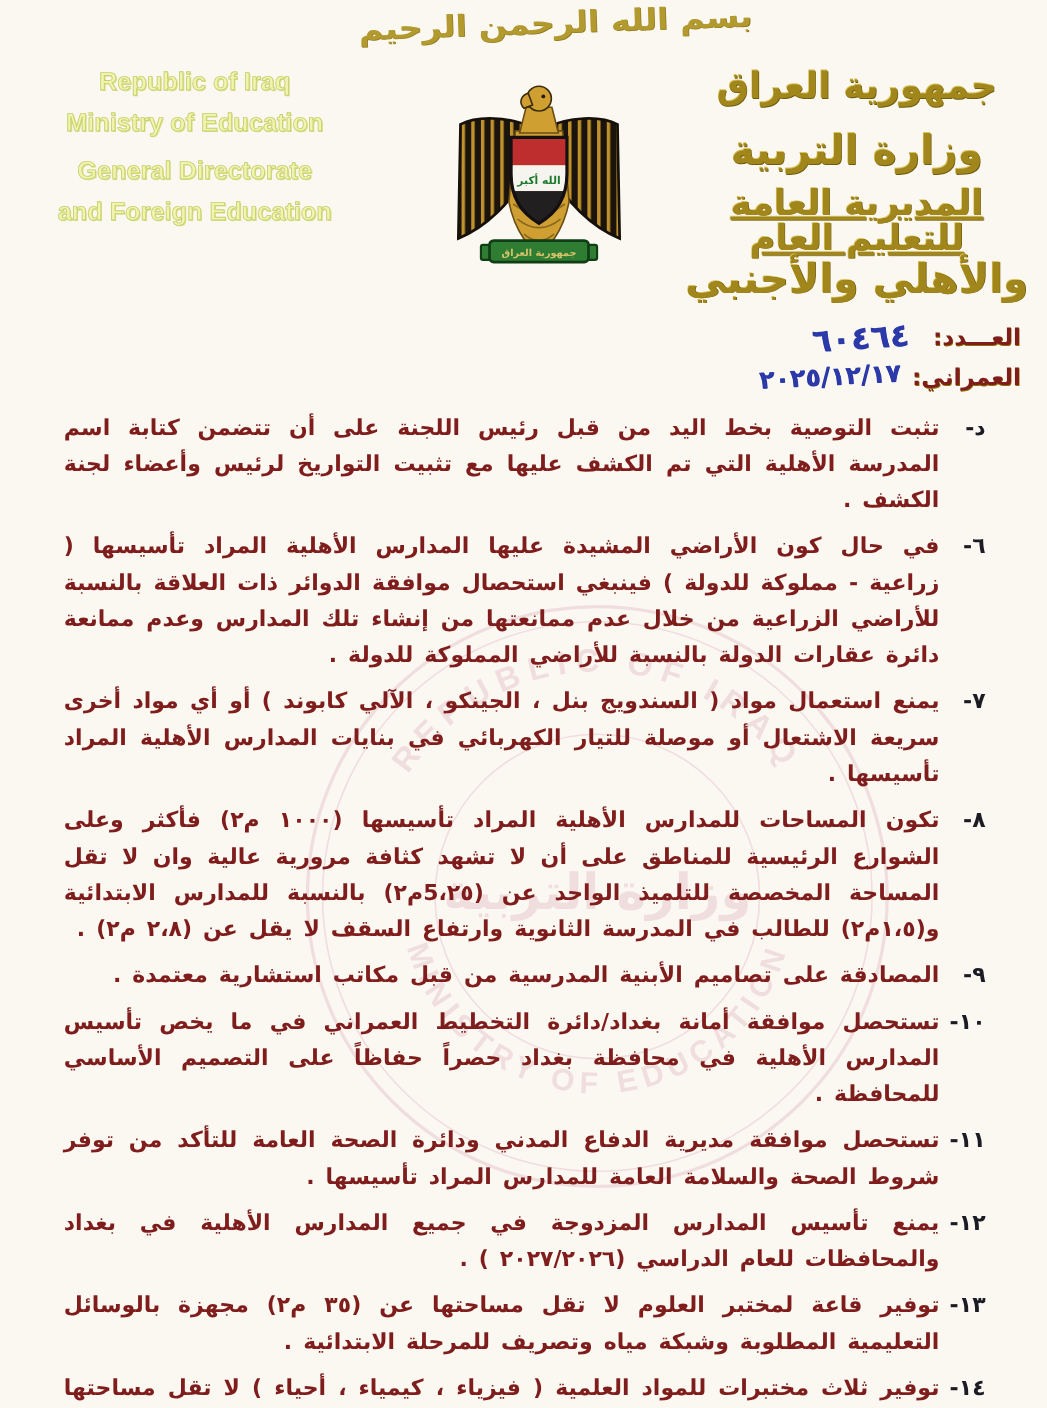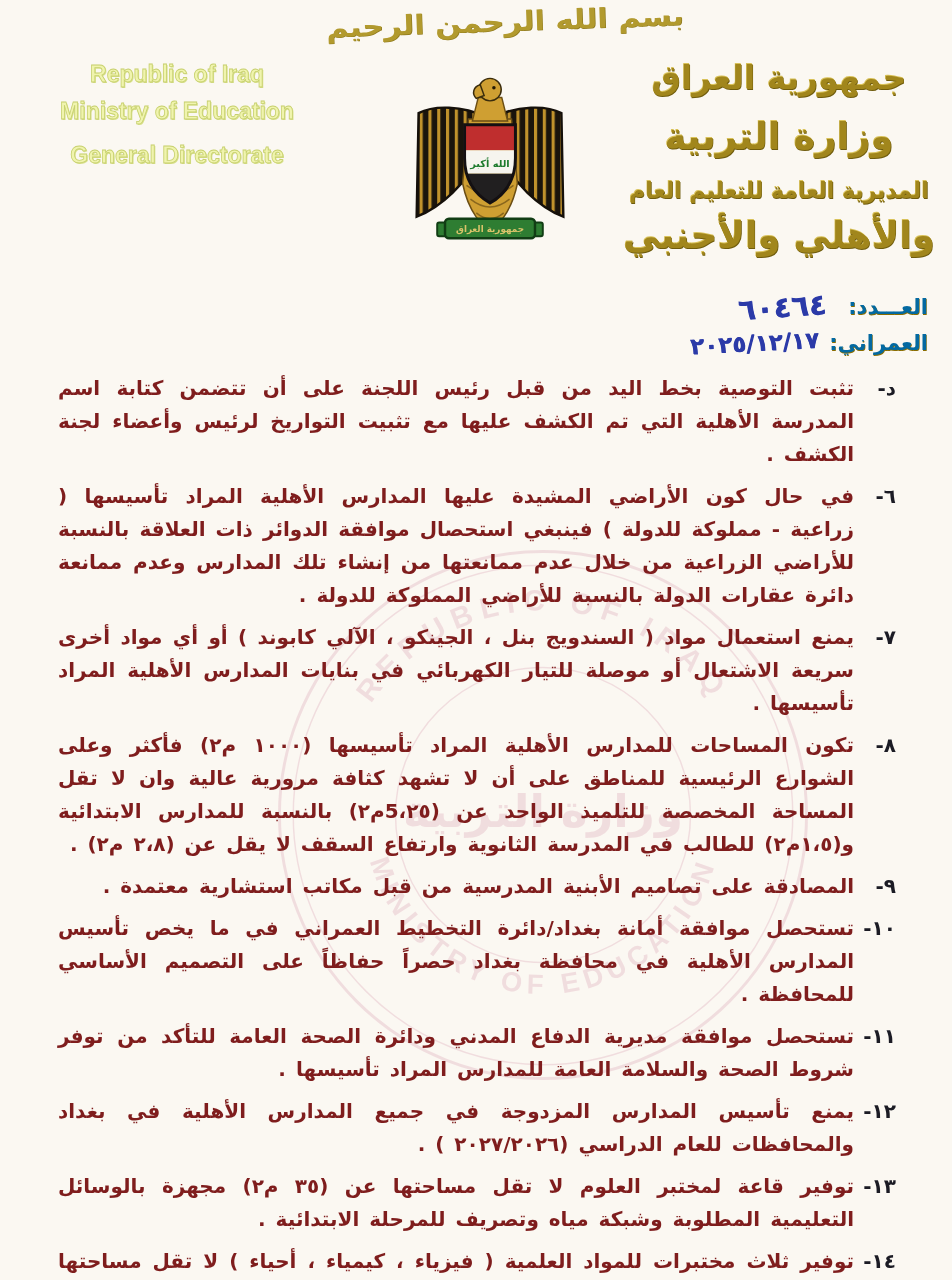--- a/index.html
+++ b/index.html
@@ -24,28 +24,28 @@
     text-shadow:1px 1px 0 #d8e08c;
   }
   .en-block .gap{margin-top:7px;}
   .ar-block{
     position:absolute; left:612px; top:50px; width:334px; text-align:center;
     direction:rtl; color:#a1861c; font-weight:bold;
     text-shadow:0.6px 0.6px 0 #6f5c0d, -0.6px -0.6px 0 #d9c25a;
   }
   .ar-block .l1{font-size:33px; line-height:56px;}
   .ar-block .l2{font-size:37px; line-height:62px;}
-  .ar-block .l3{font-size:22px; line-height:46px;}
+  .ar-block .l3{font-size:32px; line-height:32px;text-decoration:underline;}
   .ar-block .l4{font-size:37px; line-height:44px;}
   .emblem{position:absolute; left:402px; top:68px; width:176px; height:186px;}
   
   .ref-block{position:absolute; left:628px; top:290px; width:300px; direction:rtl;}
   .ref-row{display:flex; align-items:center; margin-bottom:6px;}
   .ref-label{
-    color:#0369a1; font-weight:bold; font-size:21px; white-space:nowrap;
+    color:#7f1d1d; font-weight:bold; font-size:21px; white-space:nowrap;
     text-shadow:0.5px 0.5px 0 #8a6d00;
   }
   .ink{
     color:#2b3aa8; font-weight:bold; display:inline-block; direction:ltr;
     text-shadow:0.4px 0.4px 0 #2b3aa8;
   }
   .ink.num{font-size:29px; letter-spacing:7px; transform:rotate(-4deg); margin-right:22px;}
   .ink.date{font-size:23px; letter-spacing:2px; transform:rotate(-3deg); margin-right:10px;}
   
   .seal{position:absolute; left:248px; top:520px; width:590px; height:590px; opacity:0.32; pointer-events:none;}
@@ -85,20 +85,21 @@
     </text>
     <text x="300" y="312" text-anchor="middle" font-size="46" fill="#dca6b6" font-weight="bold">وزارة التربية</text>
   </svg>
 
   <div class="bismillah">بسم الله الرحمن الرحيم</div>
 
   <div class="en-block">
     <div>Republic of Iraq</div>
     <div>Ministry of Education</div>
     <div class="gap">General Directorate</div>
+    <div>and Foreign Education</div>
   </div>
 
   <svg class="emblem" viewBox="0 0 180 190">
     <defs>
       <pattern id="stripes" width="9" height="9" patternUnits="userSpaceOnUse">
         <rect width="9" height="9" fill="#1a140c"></rect>
         <rect width="3.2" height="9" fill="#c0922c"></rect>
       </pattern>
       <clipPath id="shieldClip">
         <path d="M64,58 L116,58 L116,92 C116,116 104,130 90,138 C76,130 64,116 64,92 Z"></path>

